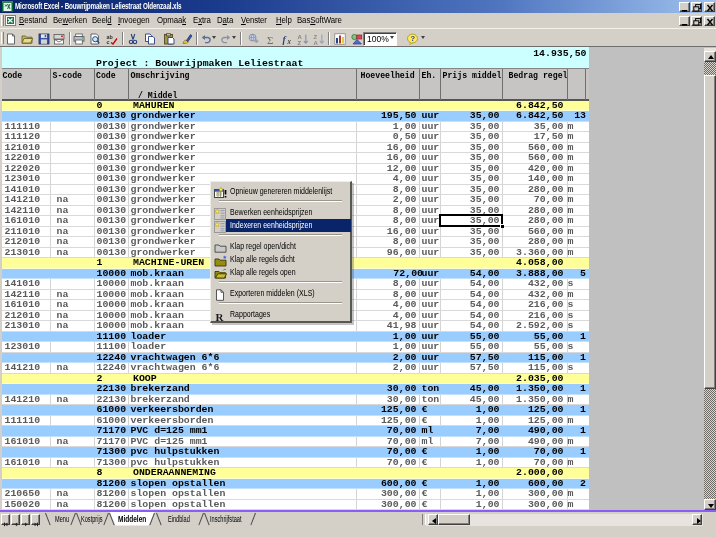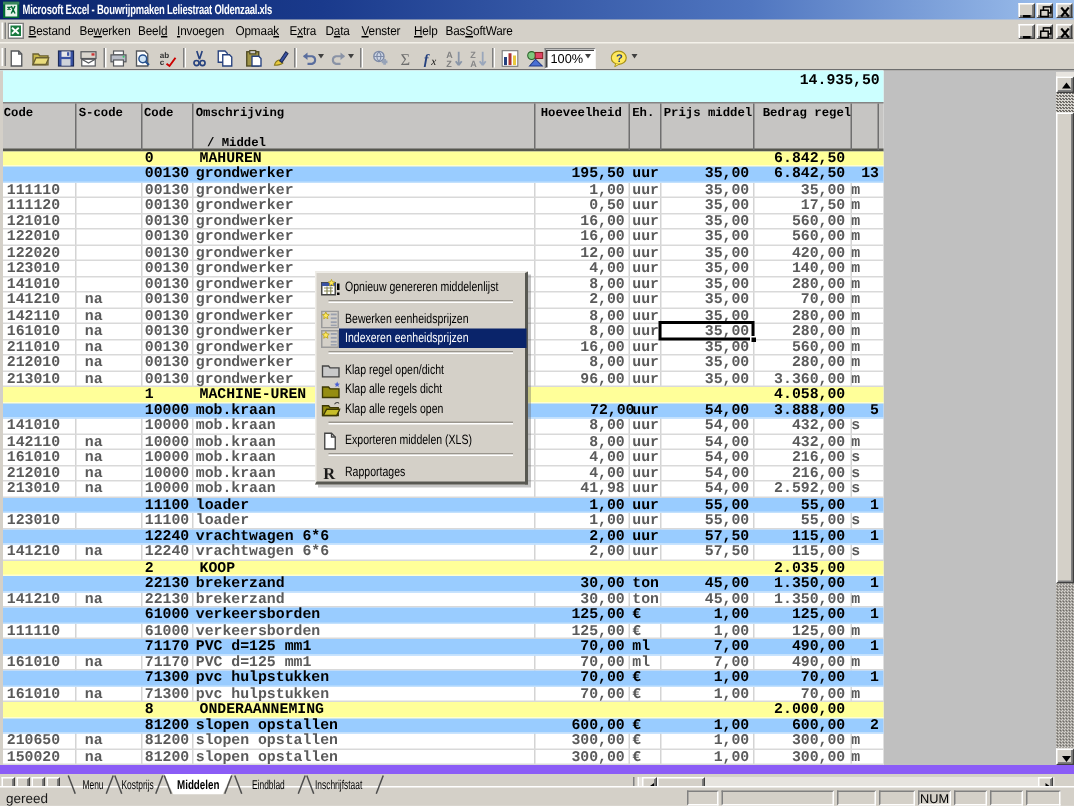--- a/index.html
+++ b/index.html
@@ -63,21 +63,21 @@
   border-left:1px solid #fff;border-top:1px solid #fff}
 #vsb{position:absolute;left:704px;top:1px;width:12px;height:462px;background:#e7e4df}
 .sbtn{position:absolute;background:#d4d0c8;border:1px solid;border-color:#fff #404040 #404040 #fff;
   box-shadow:inset -1px -1px 0 #808080}
 .checker{background-image:repeating-conic-gradient(#6e6b66 0% 25%,#d8d5cf 0% 50%);
   background-size:2px 2px}
 .arrow{position:absolute;width:0;height:0}
 
 
 #tabs{position:absolute;left:0;top:510px;width:716px;height:14px;background:#d4d0c8;
-  border-top:6px solid #8b5cf6}
+  border-top:2px solid #8b5cf6}
 .tabnav{position:absolute;top:1.5px;width:9.5px;height:11px;background:#d4d0c8;
   border:1px solid;border-color:#fff #404040 #404040 #fff;box-shadow:inset -1px -1px 0 #808080}
 .tabt{position:absolute;top:1px;height:13px;line-height:13px;color:#000;font-size:8.5px;
   transform:scaleX(0.66);transform-origin:0 50%;white-space:nowrap;z-index:3}
 .sl{position:absolute;top:0.5px;width:1px;height:12.5px;background:#4e4e4e;
   transform-origin:top center;z-index:3}
 .sl.f{transform:rotate(21deg)}
 .sl.b{transform:rotate(-21deg)}
 #acttab{position:absolute;left:106px;top:0;width:54px;height:13.5px;background:#fff;
   clip-path:polygon(3.5px 0,48.5px 0,42.5px 100%,9.5px 100%);z-index:2}
@@ -303,20 +303,21 @@
           <text x="3.6" y="8.2" font-size="7.5" font-weight="bold" fill="#26417e" font-family="Liberation Sans">?</text>
         </svg>
       </div>
  <div class="tdrop" style="left:420.5px"></div>
 </div>
 
 <div id="sheet">
  <div id="grid">
   <div class="cyan">
     <i style="right:2.5px;top:1px">14.935,50</i>
+    <i style="left:96px;top:11px">Project : Bouwrijpmaken Leliestraat</i>
   </div>
   <div id="hdr">
     <i style="left:2.5px">Code</i>
           <i style="left:52.5px">S-code</i>
           <i style="left:96px">Code</i>
     <i style="left:130.5px">Omschrijving</i>
           <i style="left:360.5px">Hoeveelheid</i>
     <i style="left:421.5px">Eh.</i>
           <i style="left:442.5px">Prijs middel</i>
     <i style="left:508.5px">Bedrag regel</i>
@@ -894,25 +895,14 @@
    <div class="sbtn" style="left:2px;top:0;width:10px;height:11px">
      <div class="arrow" style="left:2.5px;top:3px;border-top:3px solid transparent;border-bottom:3px solid transparent;border-right:4px solid #000"></div>
    </div>
    <div class="sbtn" style="left:12px;top:0;width:32px;height:11px;box-shadow:inset -1px -1px 0 #808080"></div>
    <div class="sbtn" style="left:266px;top:0;width:10px;height:11px">
      <div class="arrow" style="left:3.5px;top:3px;border-top:3px solid transparent;border-bottom:3px solid transparent;border-left:4px solid #000"></div>
    </div>
  </div>
 </div>
 
-<div id="statusbar">
- <div style="position:absolute;left:4px;top:1.5px;font-size:9px;color:#1a1a1a">gereed</div>
- <div class="panel" style="left:458px;width:21px"></div>
- <div class="panel" style="left:481px;width:75px"></div>
- <div class="panel" style="left:558px;width:26px"></div>
- <div class="panel" style="left:586px;width:24px"></div>
- <div class="panel" style="left:612px;width:22px;text-align:center;font-size:8.5px;line-height:9px">NUM</div>
- <div class="panel" style="left:636px;width:22px"></div>
- <div class="panel" style="left:660px;width:22px"></div>
- <div class="panel" style="left:684px;width:23px"></div>
+
 </div>
 
-</div>
-
 </body></html>

